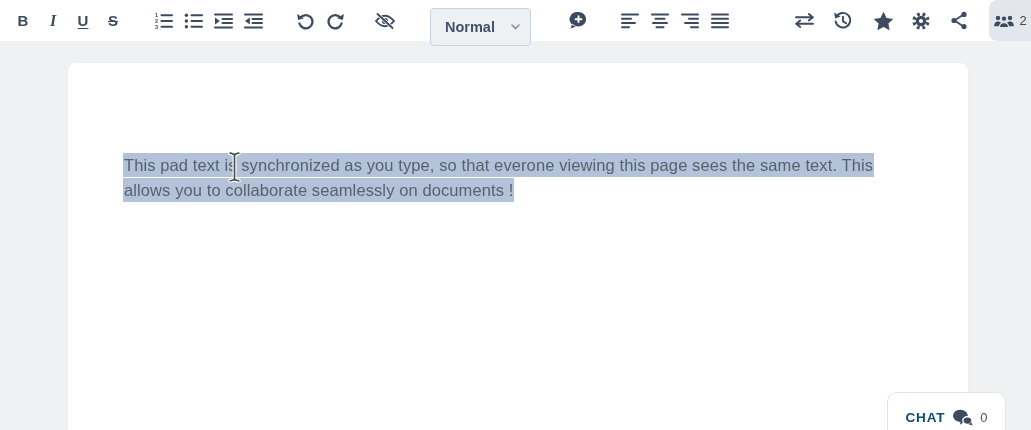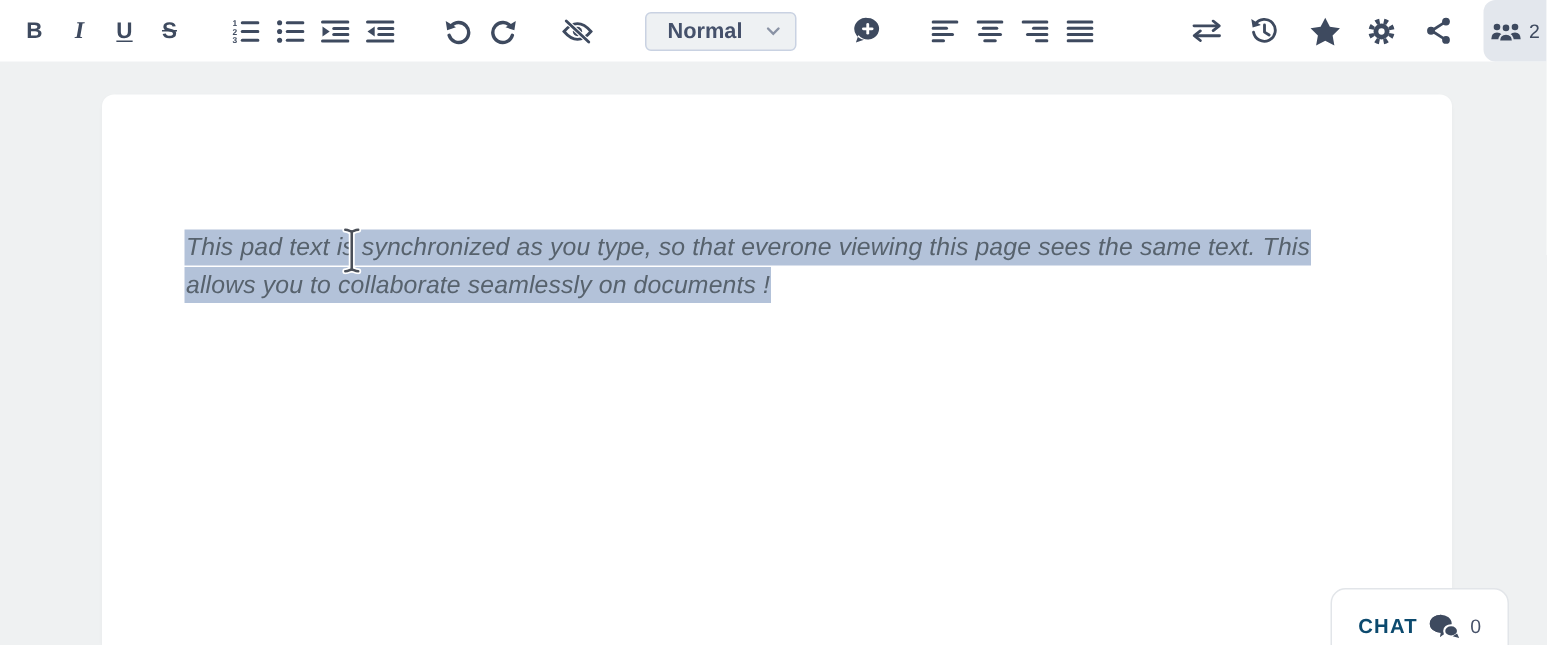--- a/index.html
+++ b/index.html
@@ -24,21 +24,21 @@
     color:#3e4a5f; cursor:pointer;
   }
   .tbtn svg { display:block; }
   .glyph-b { font-weight:bold; font-size:15px; }
   .glyph-i { font-family:"Liberation Serif", serif; font-style:italic; font-weight:bold; font-size:16px; }
   .glyph-u { font-weight:bold; font-size:15px; text-decoration:underline; text-underline-offset:2px; }
   .glyph-s { font-weight:bold; font-size:15px; text-decoration:line-through; }
 
   .style-select {
     position:absolute; left:430px; top:8px;
-    width:101px; height:26px;
+    width:101px; height:38px;
     background:#eef1f3;
     border:1px solid #c9d2e2;
     border-radius:4px;
     display:flex; align-items:center;
     padding:0 10px 0 14px;
     cursor:pointer;
   }
   .style-select .sel-label {
     flex:1; font-size:14.5px; font-weight:bold; color:#45516b;
   }
@@ -51,21 +51,20 @@
     display:flex; align-items:center; justify-content:center;
     gap:4px; cursor:pointer;
   }
   .users-btn .count { font-size:13px; color:#3e4a5f; }
 
   
   .workspace {
     position:absolute; top:41px; left:0;
     width:1031px; height:389px;
     background:#eff1f2;
-    font-style:italic;
   }
   .page {
     position:absolute; left:68px; top:22px;
     width:900px; height:367px;
     background:#ffffff;
     border-radius:8px 8px 0 0;
     box-shadow:0 1px 3px rgba(30,40,60,0.03);
   }
   .page-inner { padding:90px 57px 0 55px; }
   .pad-text {

